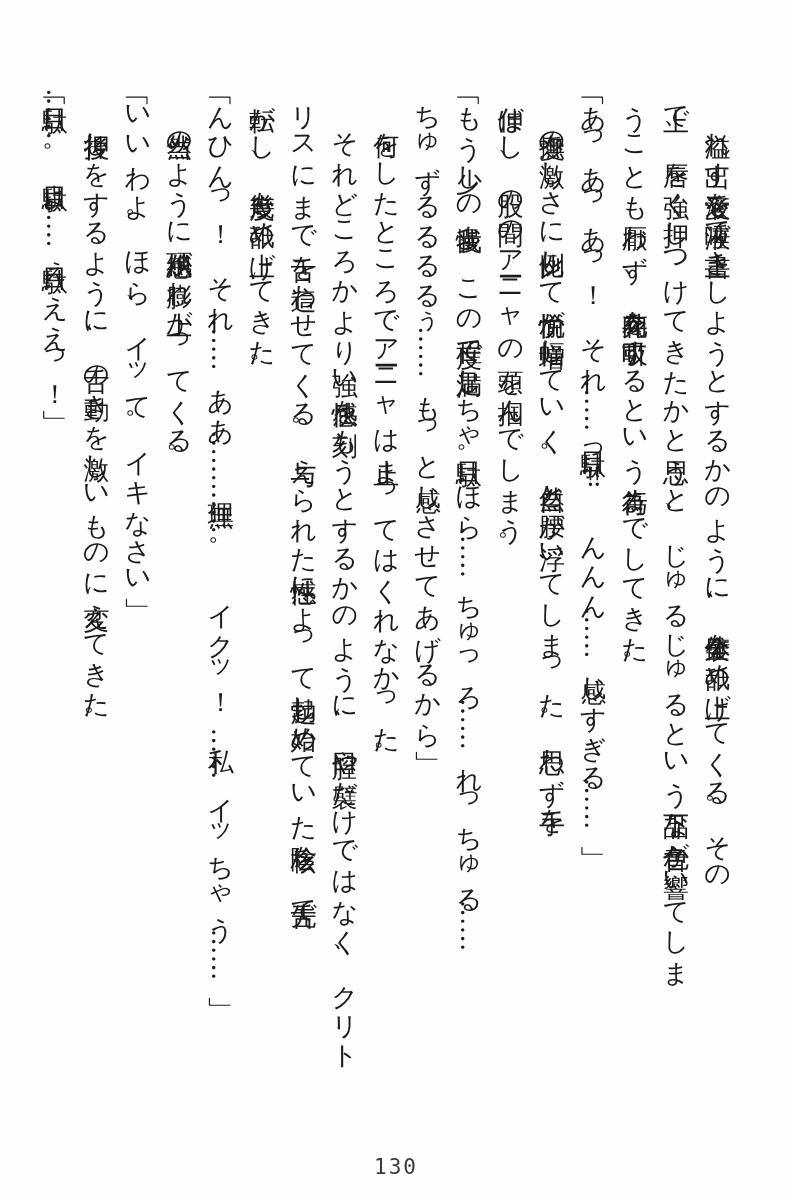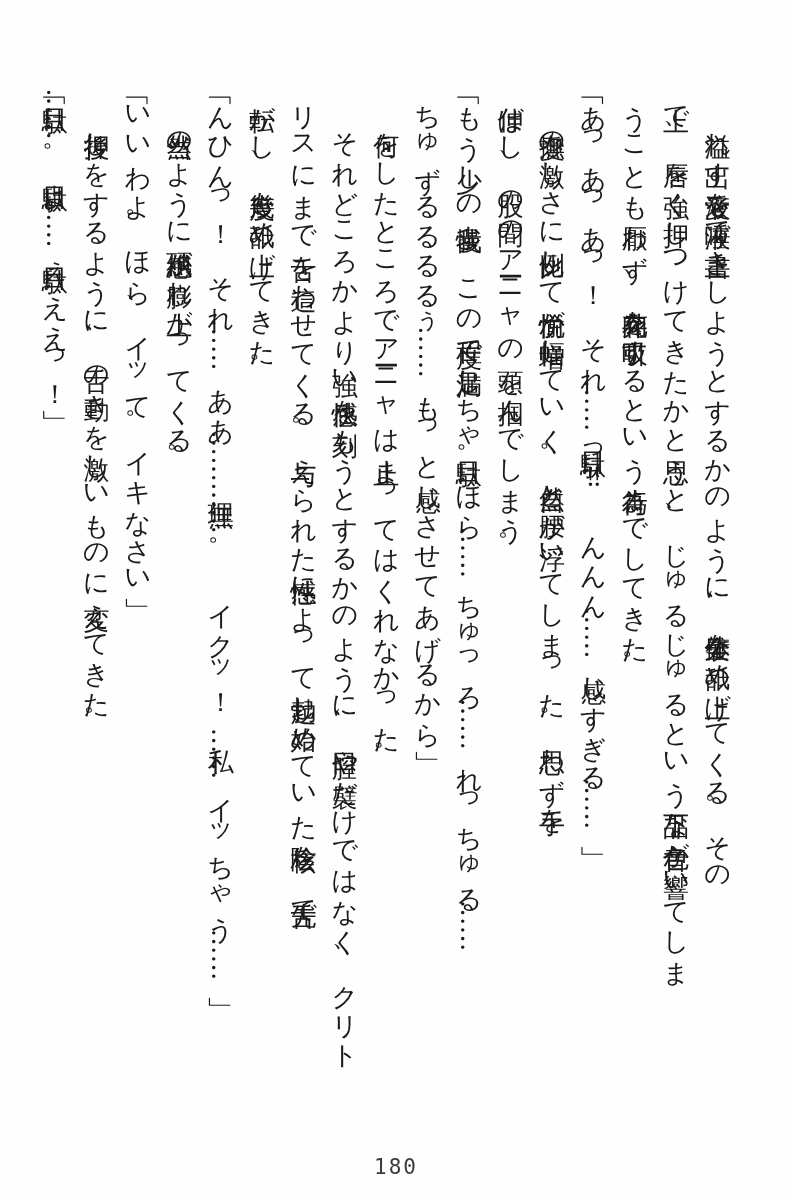--- a/index.html
+++ b/index.html
@@ -68,14 +68,14 @@
       <div class="tcol indent">何をしたところでアーニャは止まってはくれなかった。</div>
       <div class="tcol indent">それどころかより強い快感を刻もうとするかのように、膣口や襞だけではなく、クリト</div>
       <div class="tcol">リスにまで舌を這わせてくる。与えられた性感によって勃起し始めていた陰核を、舌先で</div>
       <div class="tcol">転がし、幾度も舐め上げてきた。</div>
       <div class="tcol">「んひんっ！　それ……ああ……無理……。　イクッ！　私……イッちゃう……」</div>
       <div class="tcol indent">当然のように絶頂感が膨れ上がってくる。</div>
       <div class="tcol">「いいわよ。ほら、イッて。イキなさい」</div>
       <div class="tcol indent">後押しをするように、舌の動きを激しいものに変えてきた。</div>
       <div class="tcol">「駄目……。駄目よ……駄目ぇええっ！」</div>
     </div>
-  <div class="page-number">180</div>
+  <div class="page-number">130</div>
 </div>
 
 </body></html>

